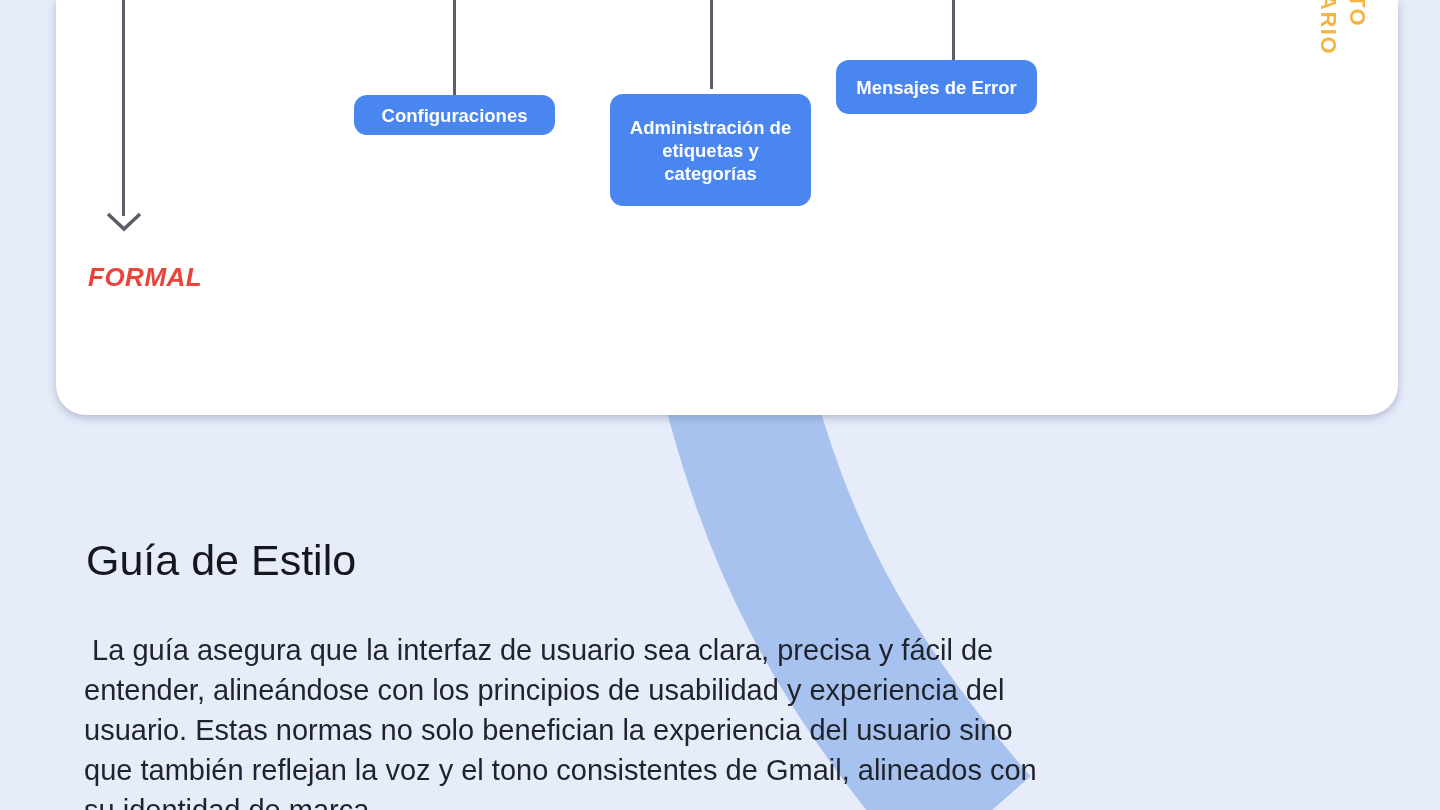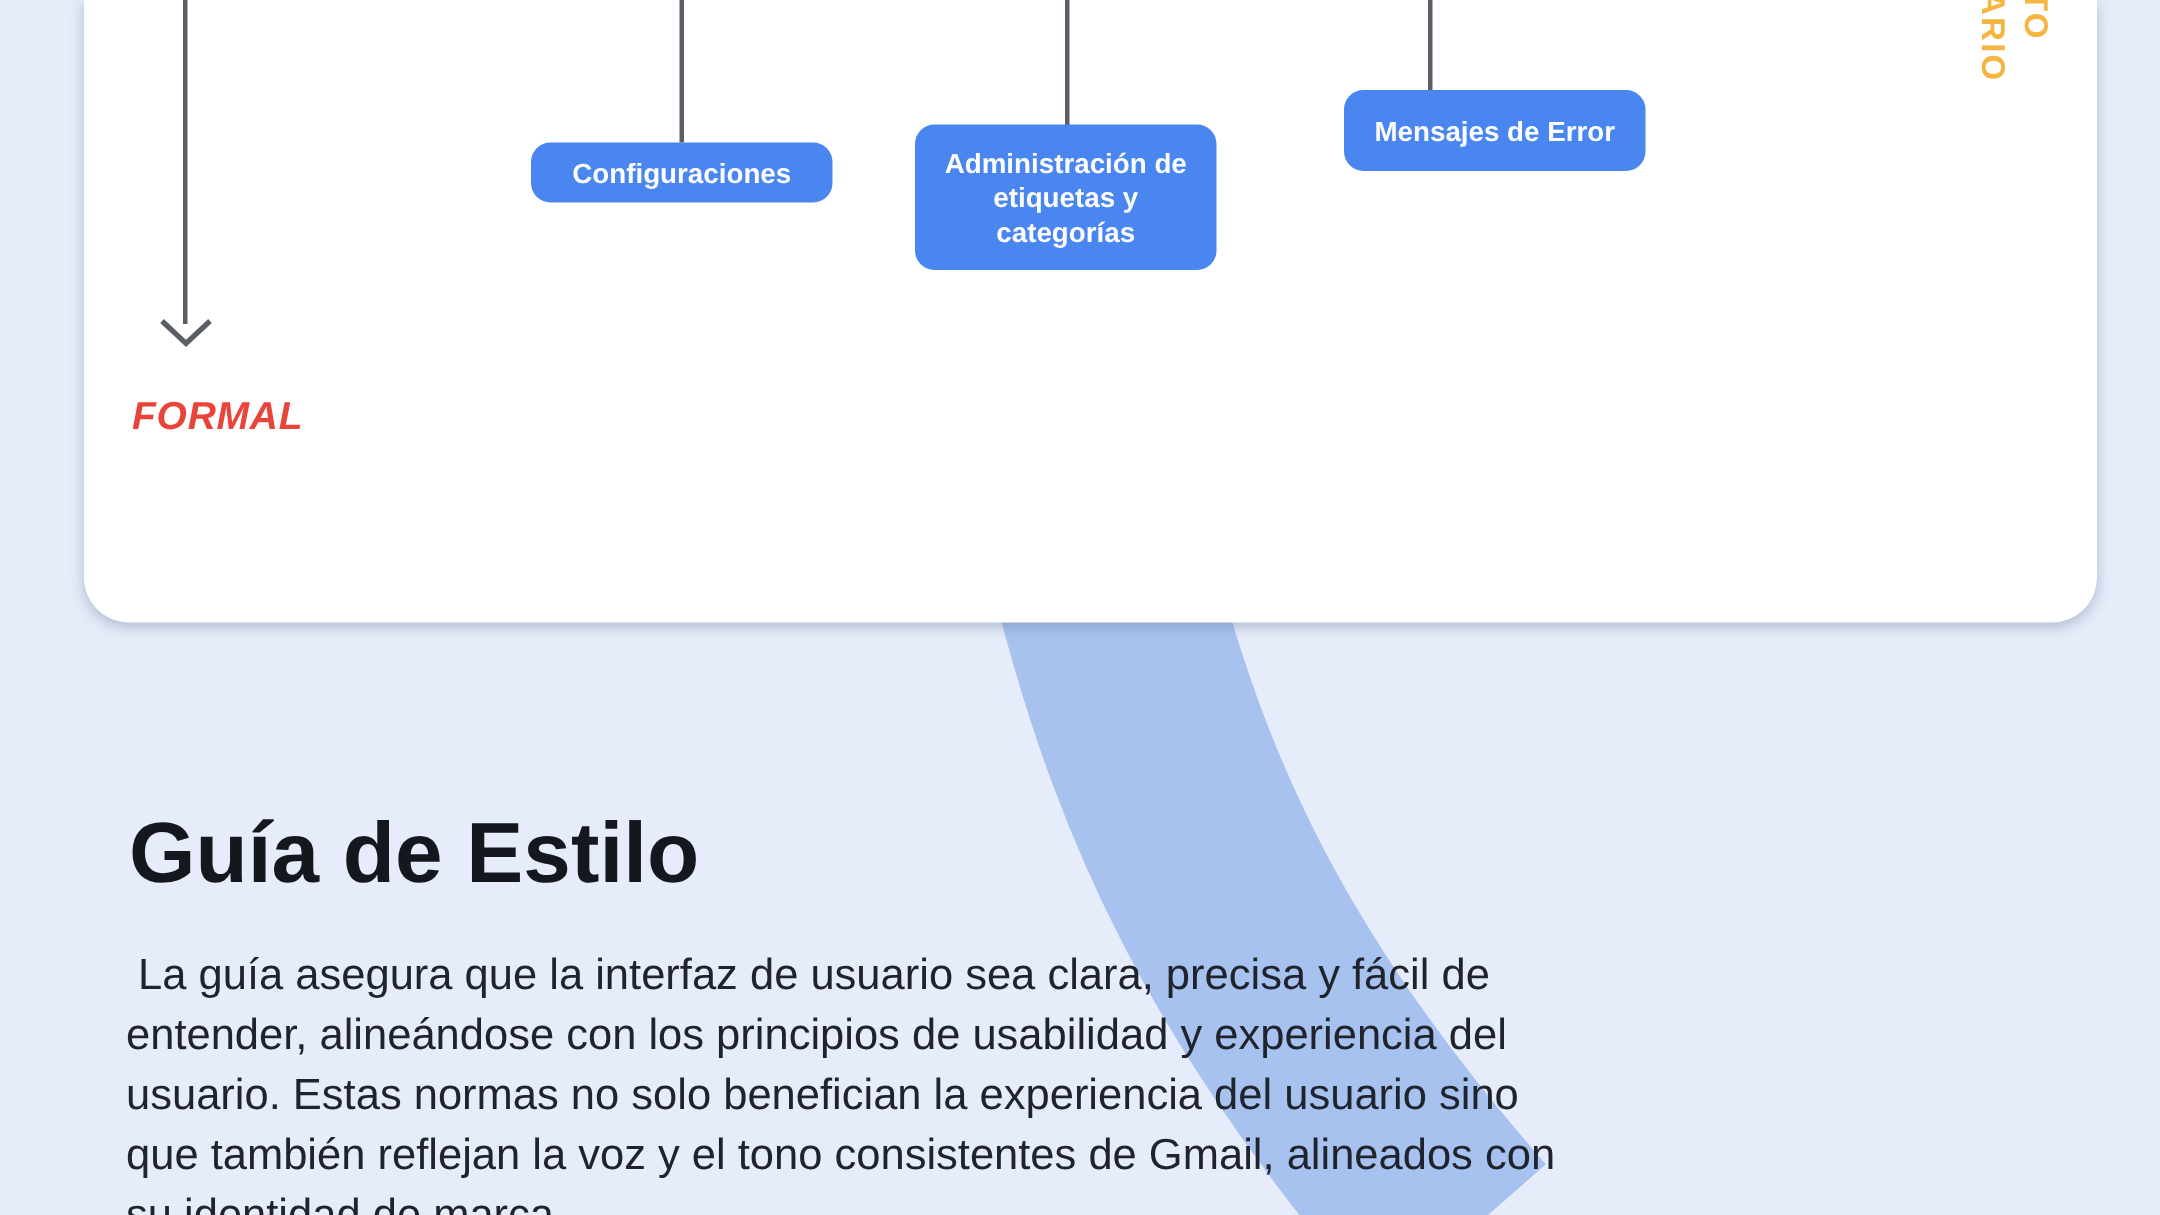--- a/index.html
+++ b/index.html
@@ -21,38 +21,38 @@
     position:absolute;width:3px;background:#5a5e66;top:0;
   }
   .arrow-head{position:absolute;left:50px;top:212px;}
   .node{
     position:absolute;width:201px;display:flex;align-items:center;justify-content:center;
     background:#4a86f0;border-radius:13px;color:#fdfdfe;
     font-size:18.5px;font-weight:bold;line-height:23px;text-align:center;
     padding:0 14px;box-sizing:border-box;
   }
   .node-1{left:298px;top:95px;height:40px;}
-  .node-2{left:554px;top:83px;height:97px;}
-  .node-3{left:840px;top:60px;height:54px;}
+  .node-2{left:554px;top:94px;height:112px;}
+  .node-3{left:780px;top:60px;height:54px;}
   .formal-label{
     position:absolute;left:32px;top:262px;
     color:#e8443a;font-size:26px;font-weight:bold;letter-spacing:.5px;font-style:italic;
   }
   .side-label{
     position:absolute;left:1258px;top:-6px;
     writing-mode:vertical-rl;
     color:#f4b541;font-size:22px;font-weight:bold;letter-spacing:1.5px;
     line-height:29px;
   }
   .side-label span{display:block;}
   
   .content{position:absolute;left:0;top:415px;width:1440px;z-index:2;}
   .page-title{
     position:absolute;left:86px;top:121px;
-    color:#14171e;font-size:57px;font-weight:bold;letter-spacing:0;
+    color:#14171e;font-size:43px;font-weight:normal;letter-spacing:0;
     white-space:nowrap;
   }
   .page-paragraph{
     position:absolute;left:84px;top:215px;width:958px;
     color:#1f232c;font-size:29px;line-height:40px;
     white-space:pre-wrap;
   }
 </style>
 </head>
 <body>

